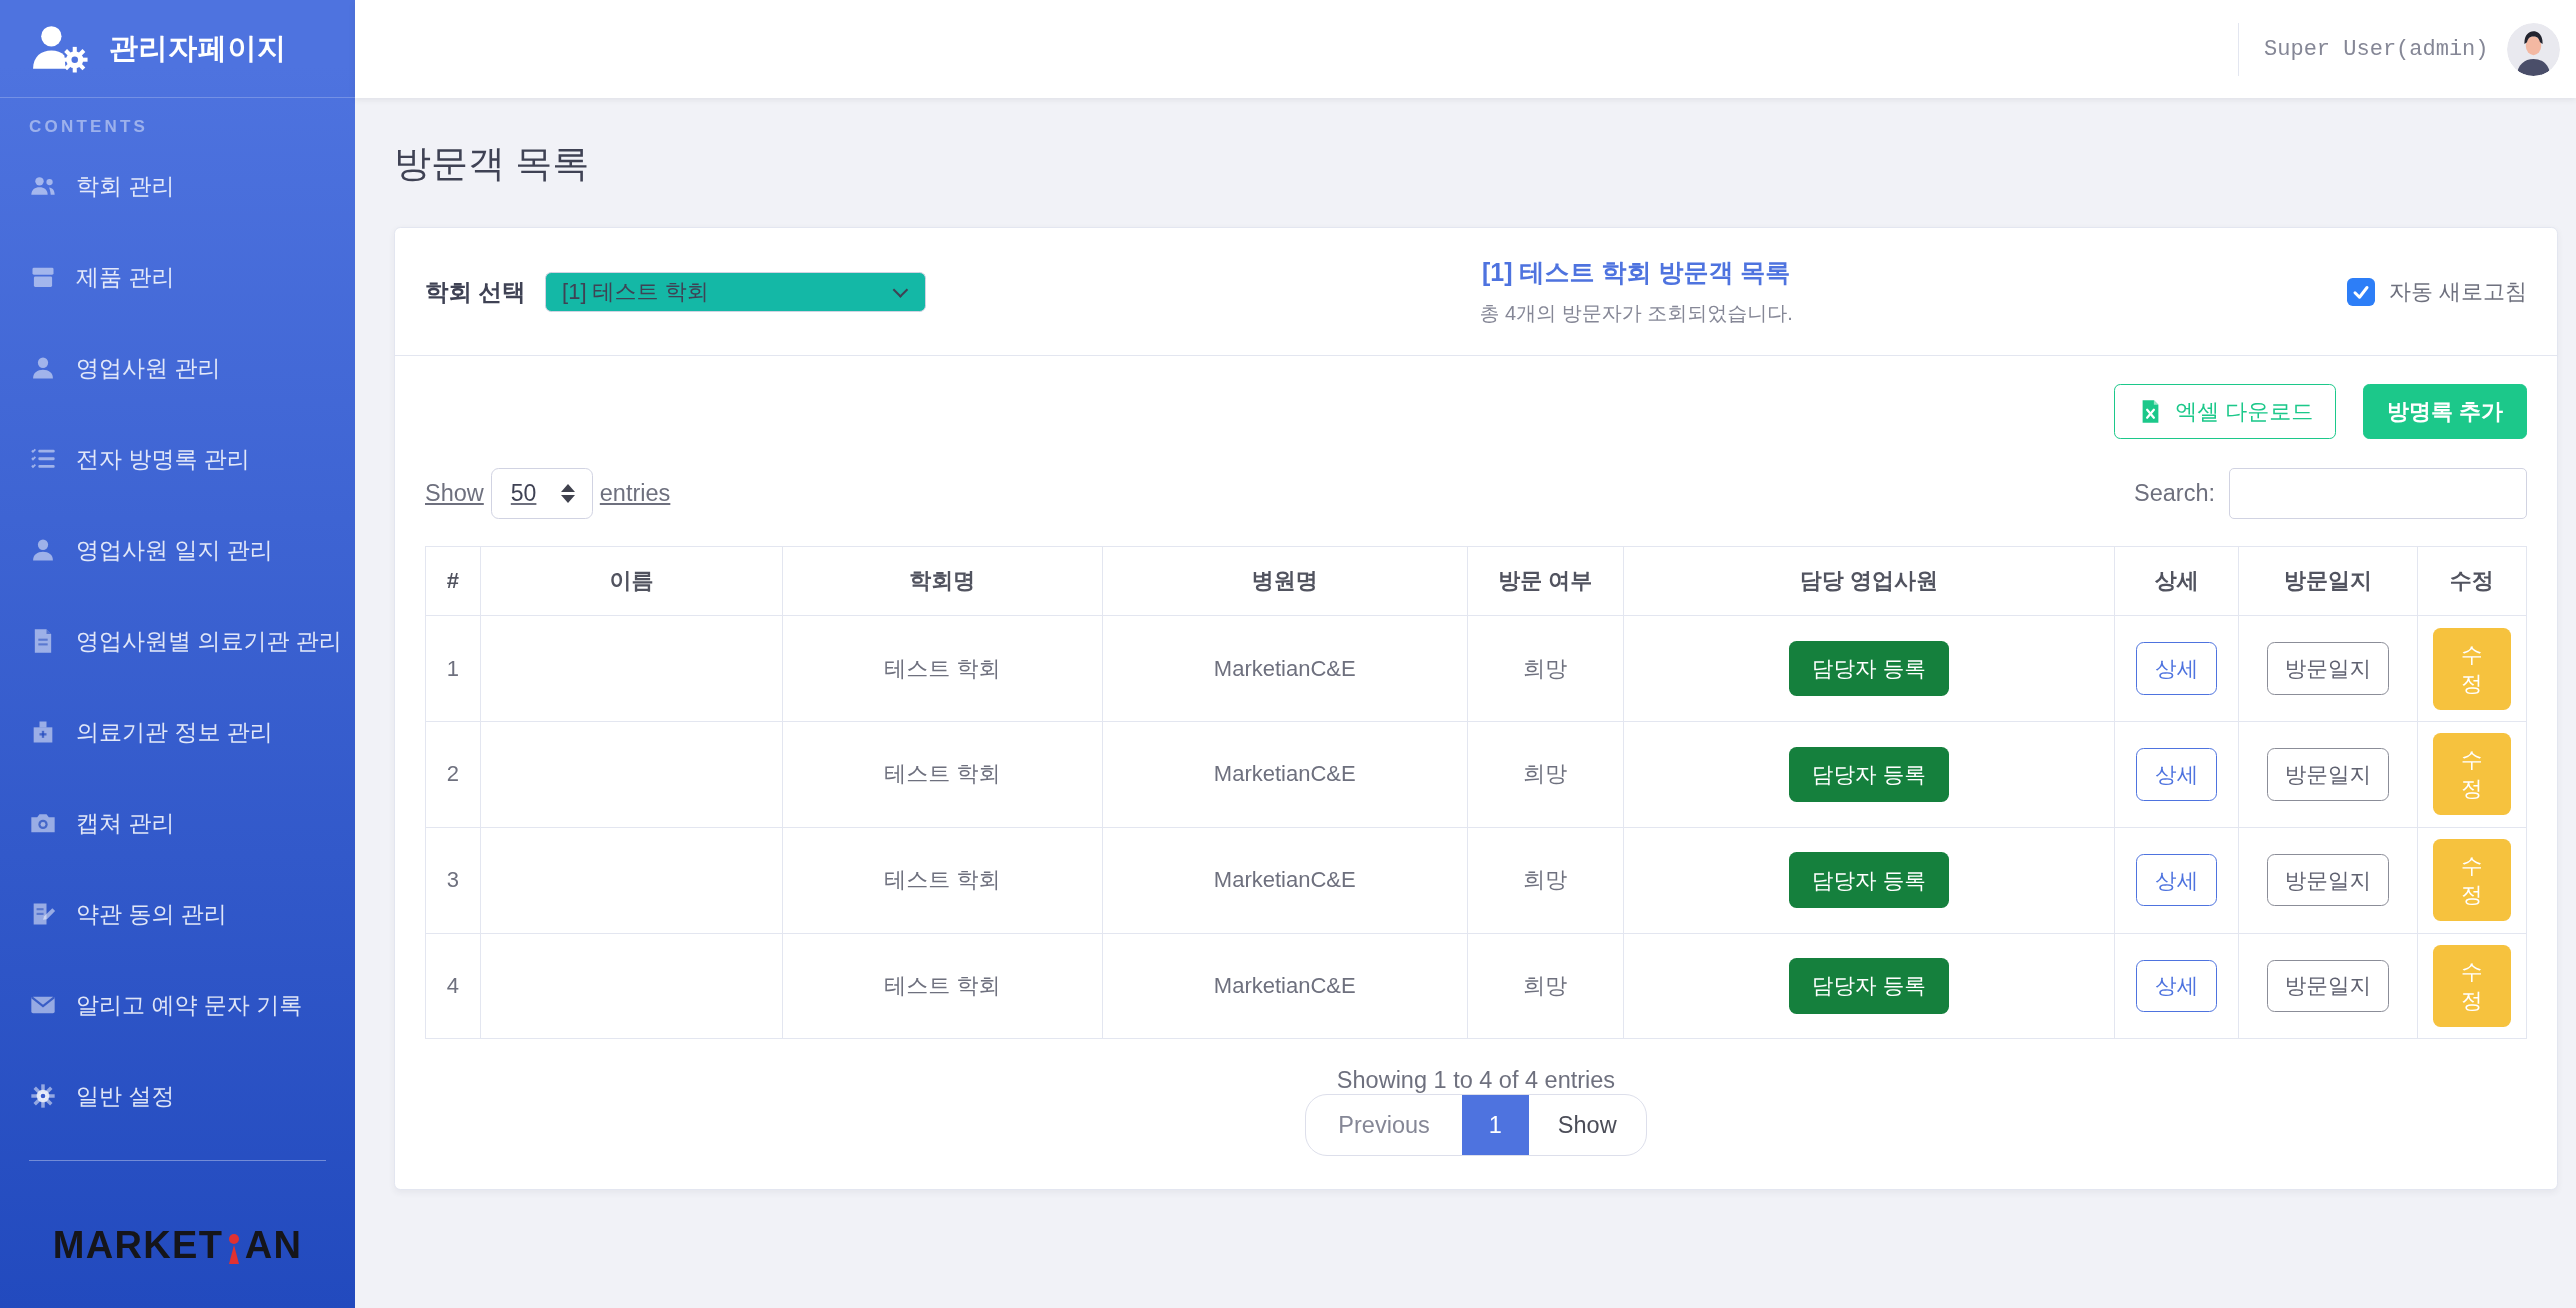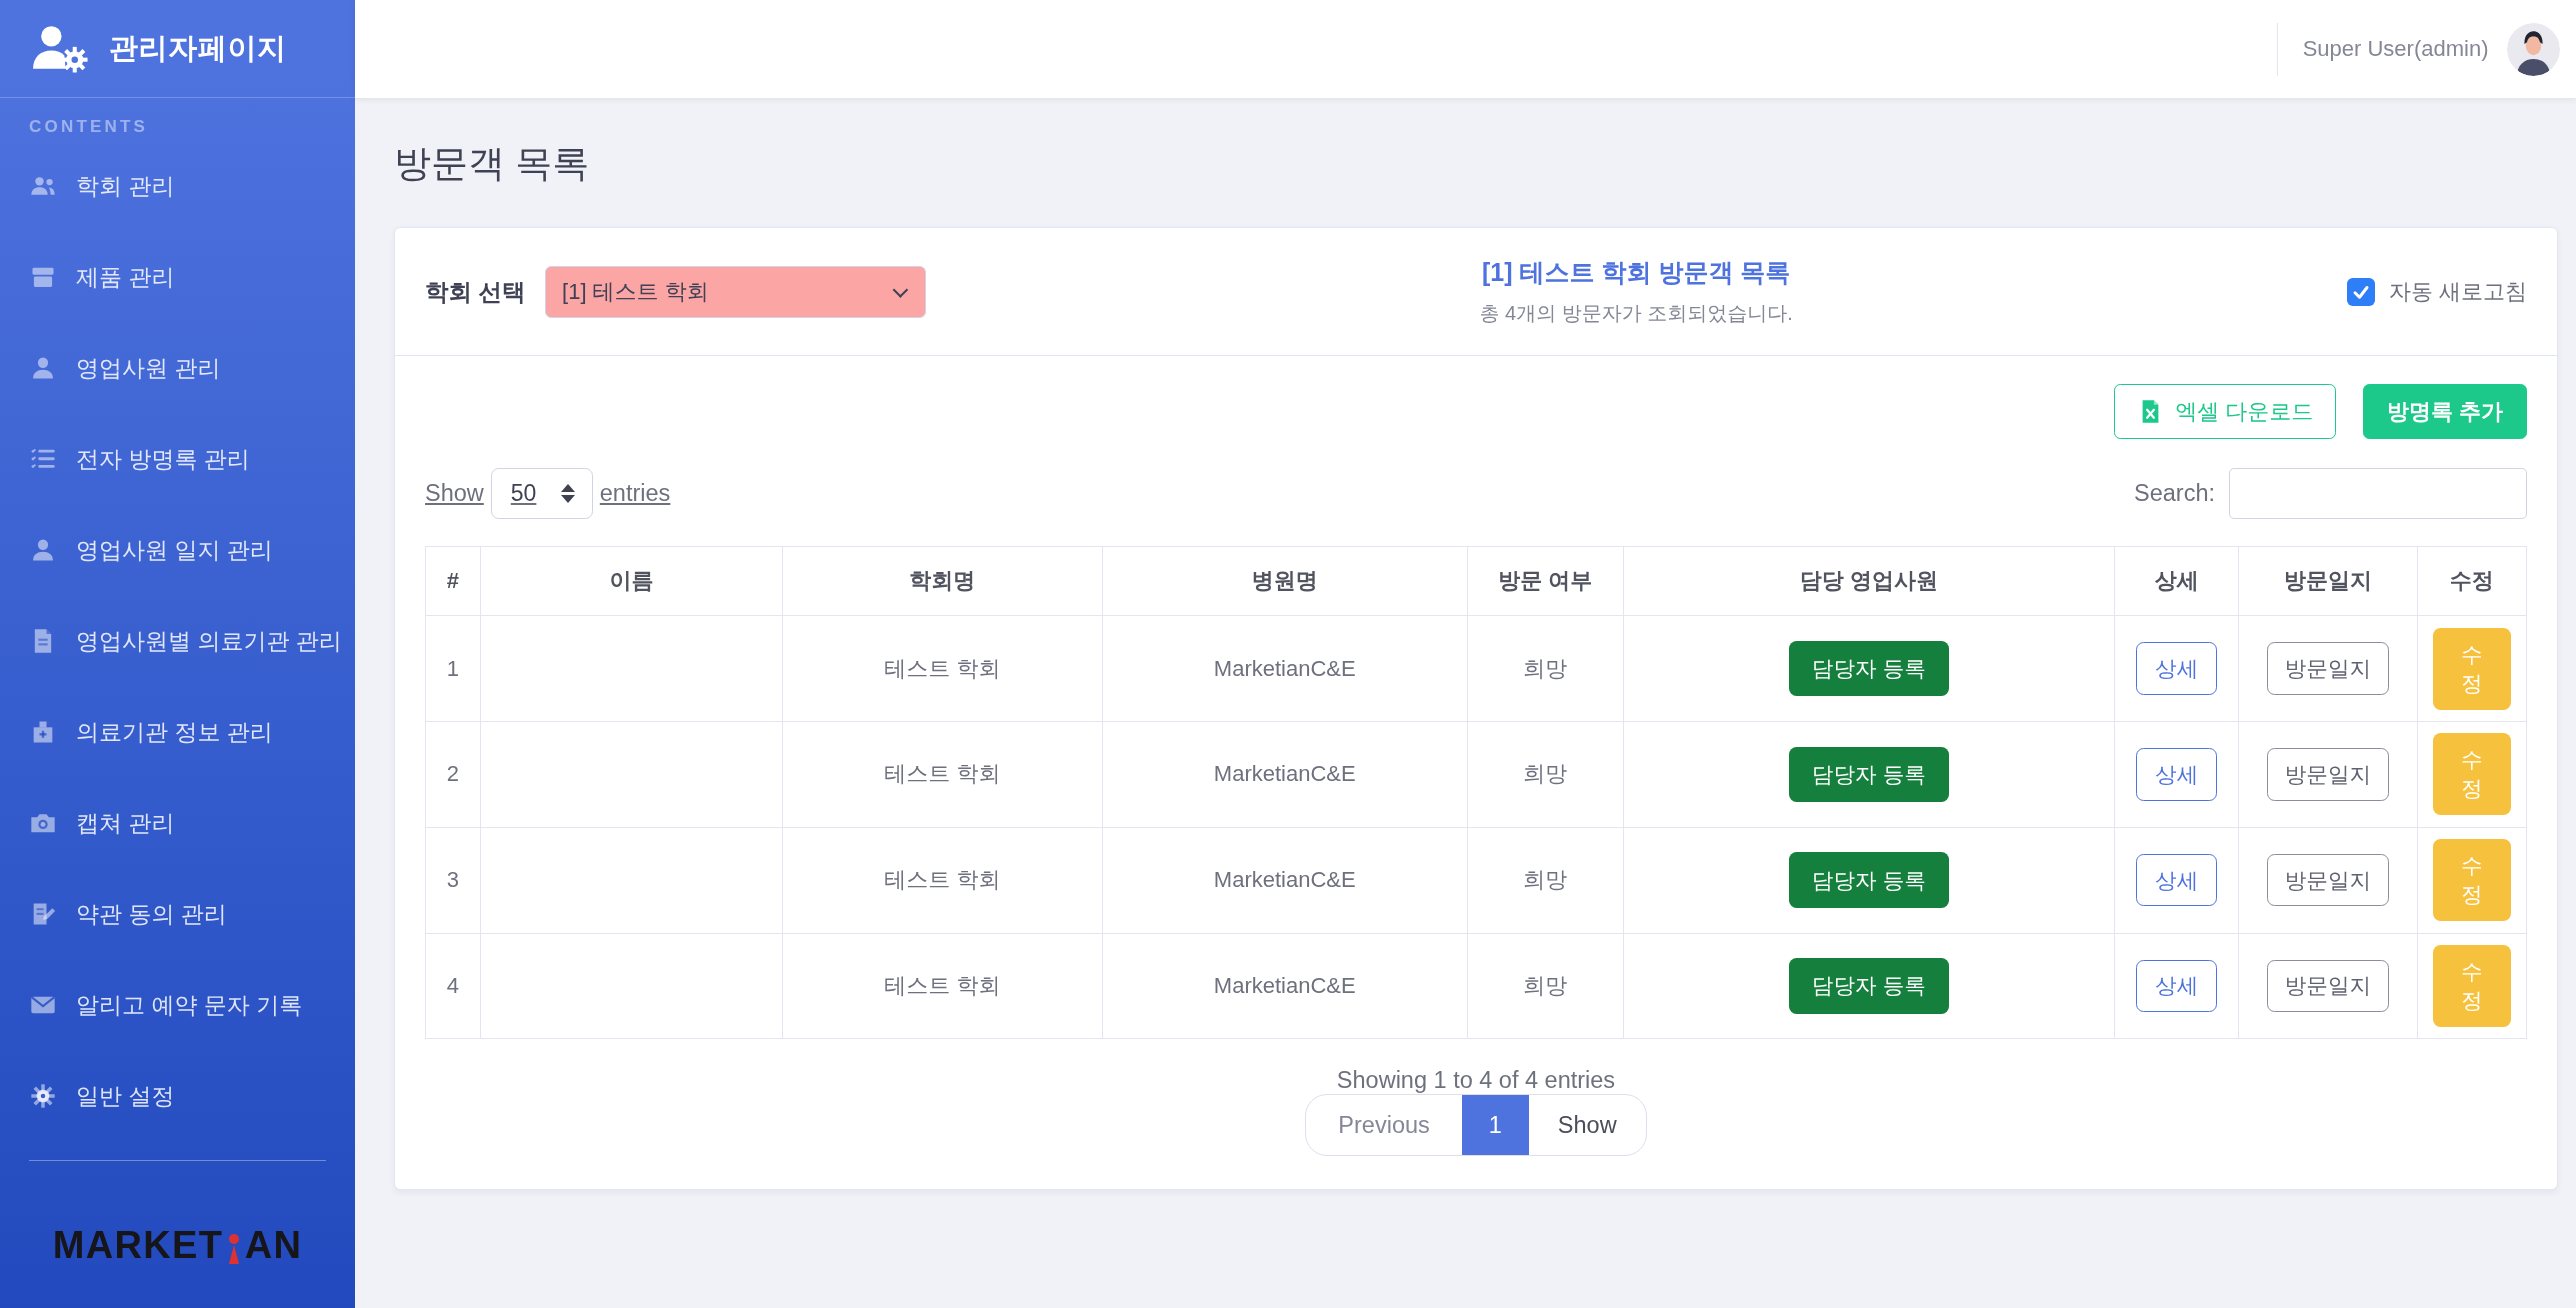--- a/index.html
+++ b/index.html
@@ -51,39 +51,39 @@
   }
 
   
   .main { flex:1; display:flex; flex-direction:column; min-width:0; }
   .topbar {
     height:98px; background:#fff; box-shadow:0 1.9px 6.3px rgba(58,59,69,.10);
     display:flex; align-items:center; justify-content:flex-end;
     padding-right:16.5px; position:relative; z-index:2;
   }
   .topbar-divider { width:0.6px; height:53px; background:#e3e6f0; margin-right:25px; }
-  .topbar-user { font-size:22px; color:#858796; margin-right:18px; }
+  .topbar-user { font-size:22px; color:#858796; margin-right:18px;font-family:Liberation Mono, monospace; }
   .avatar { width:53px; height:53px; border-radius:50%; overflow:hidden; cursor:pointer; flex:none; }
   .avatar svg { width:100%; height:100%; display:block; }
 
   .content { padding:41px 18px 0 39px; }
   .page-title { font-size:37px; font-weight:500; color:#3f4254; margin-bottom:38px; }
 
   
   .card {
     background:#fff; border:0.6px solid #e3e6f0; border-radius:6.3px;
     box-shadow:0 2.5px 6.3px rgba(58,59,69,.06);
   }
   .card-header {
     display:flex; align-items:center; padding:28px 30px;
     border-bottom:0.6px solid #e3e6f0;
   }
   .filter-label { font-size:23.5px; font-weight:700; color:#3f4254; margin-right:19px; white-space:nowrap; }
   .society-select {
-    position:relative; width:381px; height:52px; background:#fca5a5;
+    position:relative; width:381px; height:40px; background:#14b8a6;
     border:0.6px solid #d1d3e2; border-radius:6.3px; cursor:pointer;
     display:flex; align-items:center; padding:0 44px 0 16.5px;
     font-size:22px; color:#3f4254;
   }
   .society-select .chevron {
     position:absolute; right:19px; top:50%; width:10.8px; height:10.8px;
     border-right:2.5px solid #3f4254; border-bottom:2.5px solid #3f4254;
     transform:translateY(-70%) rotate(45deg);
   }
   .header-center { flex:1; text-align:center; padding:0 19px; }

